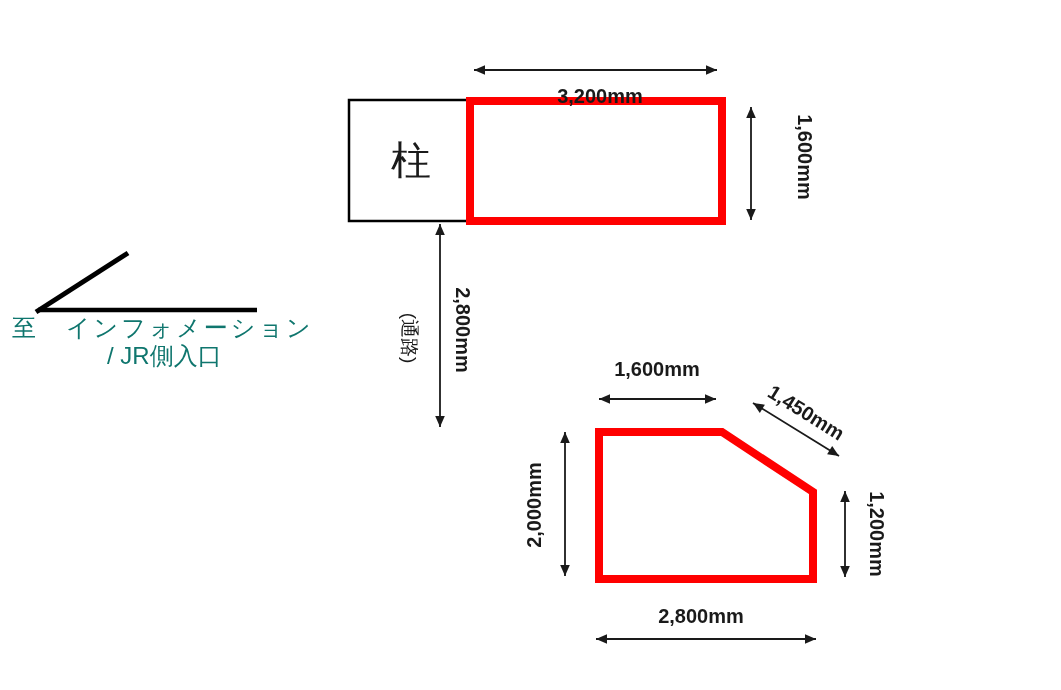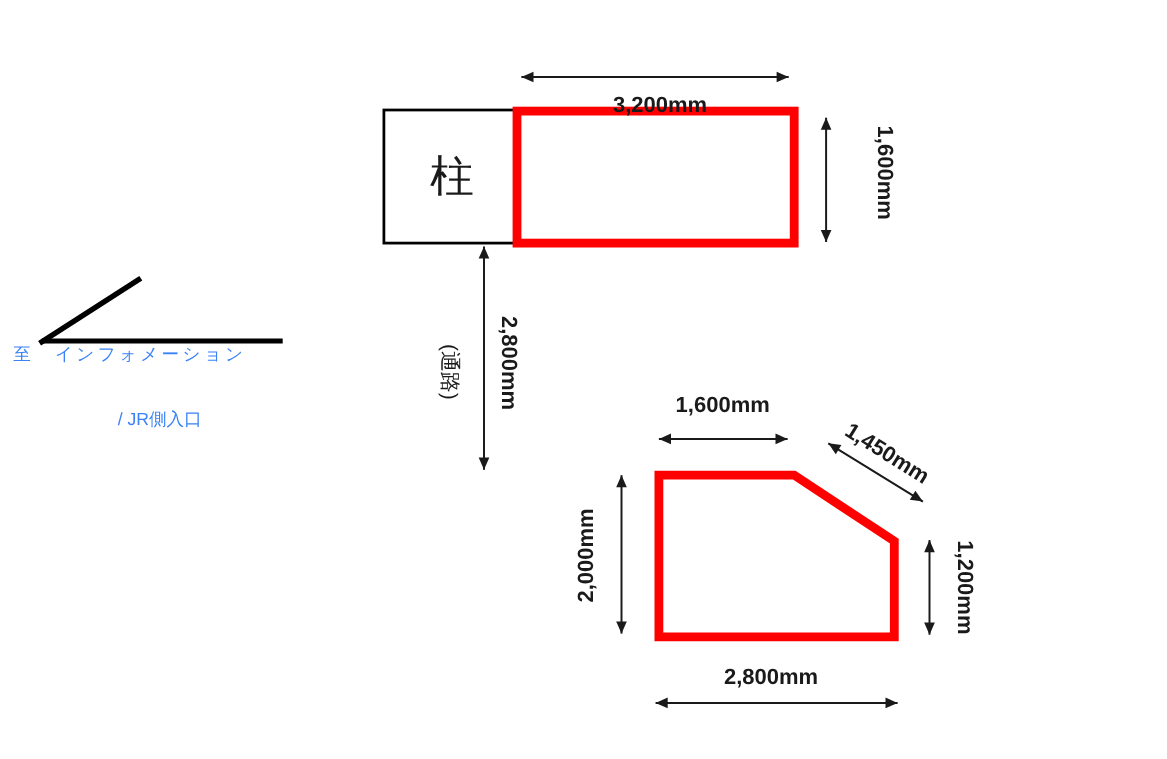--- a/index.html
+++ b/index.html
@@ -24,25 +24,25 @@
   .lbl.rot32{transform:translate(-50%,-50%) rotate(32deg);}
   .cjk{font-weight:400;}
   .pillar-label{
     position:absolute;
     font-size:40px;font-weight:400;color:#1a1a1a;
     transform:translate(-50%,-50%);
     white-space:nowrap;
   }
   .nav-text{
     position:absolute;
-    font-size:16px;font-weight:400;color:#3b82f6;
+    font-size:24px;font-weight:400;color:#0f766e;
     white-space:nowrap;
   }
   .nav-line1{left:12px;top:312px;letter-spacing:3px;}
-  .nav-line2{left:107px;top:340px;margin-top:31px;}
+  .nav-line2{left:107px;top:340px;}
 </style>
 </head>
 <body>
 
 <div class="canvas">
 
   <svg class="layer" width="1061" height="690" viewBox="0 0 1061 690">
     <defs>
       <marker id="ah" viewBox="0 0 10 10" refX="10" refY="5" markerWidth="13" markerHeight="11" orient="auto-start-reverse" markerUnits="userSpaceOnUse">
         <path d="M0,0.6 L10,5 L0,9.4 z" fill="#1a1a1a"></path>

